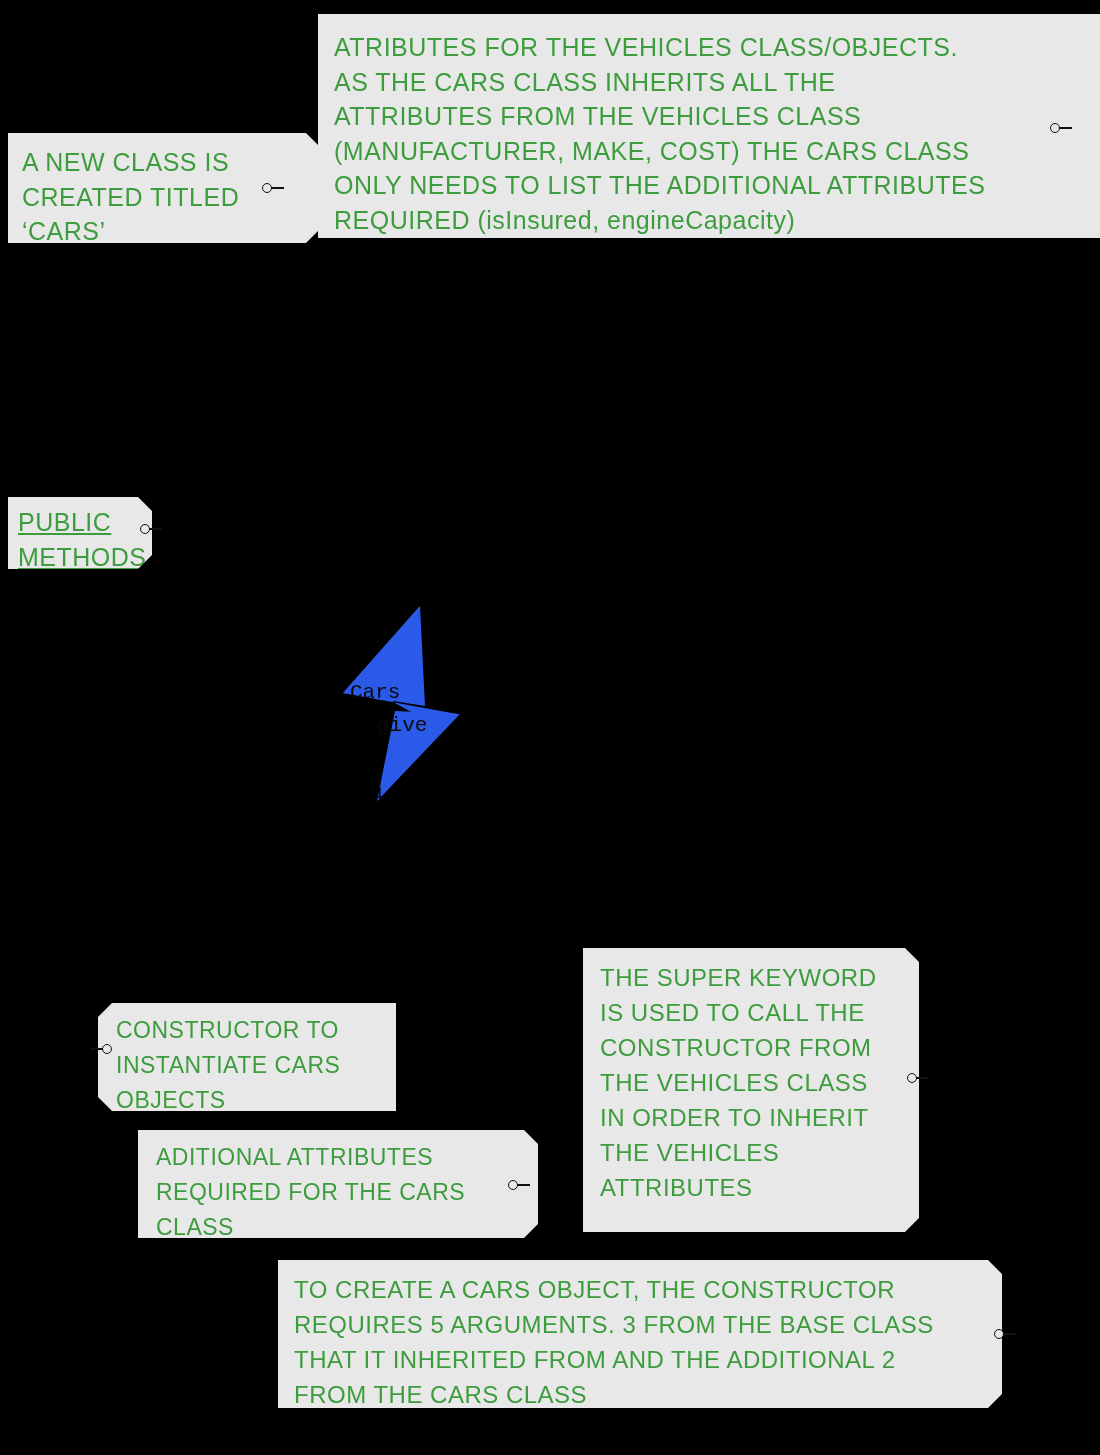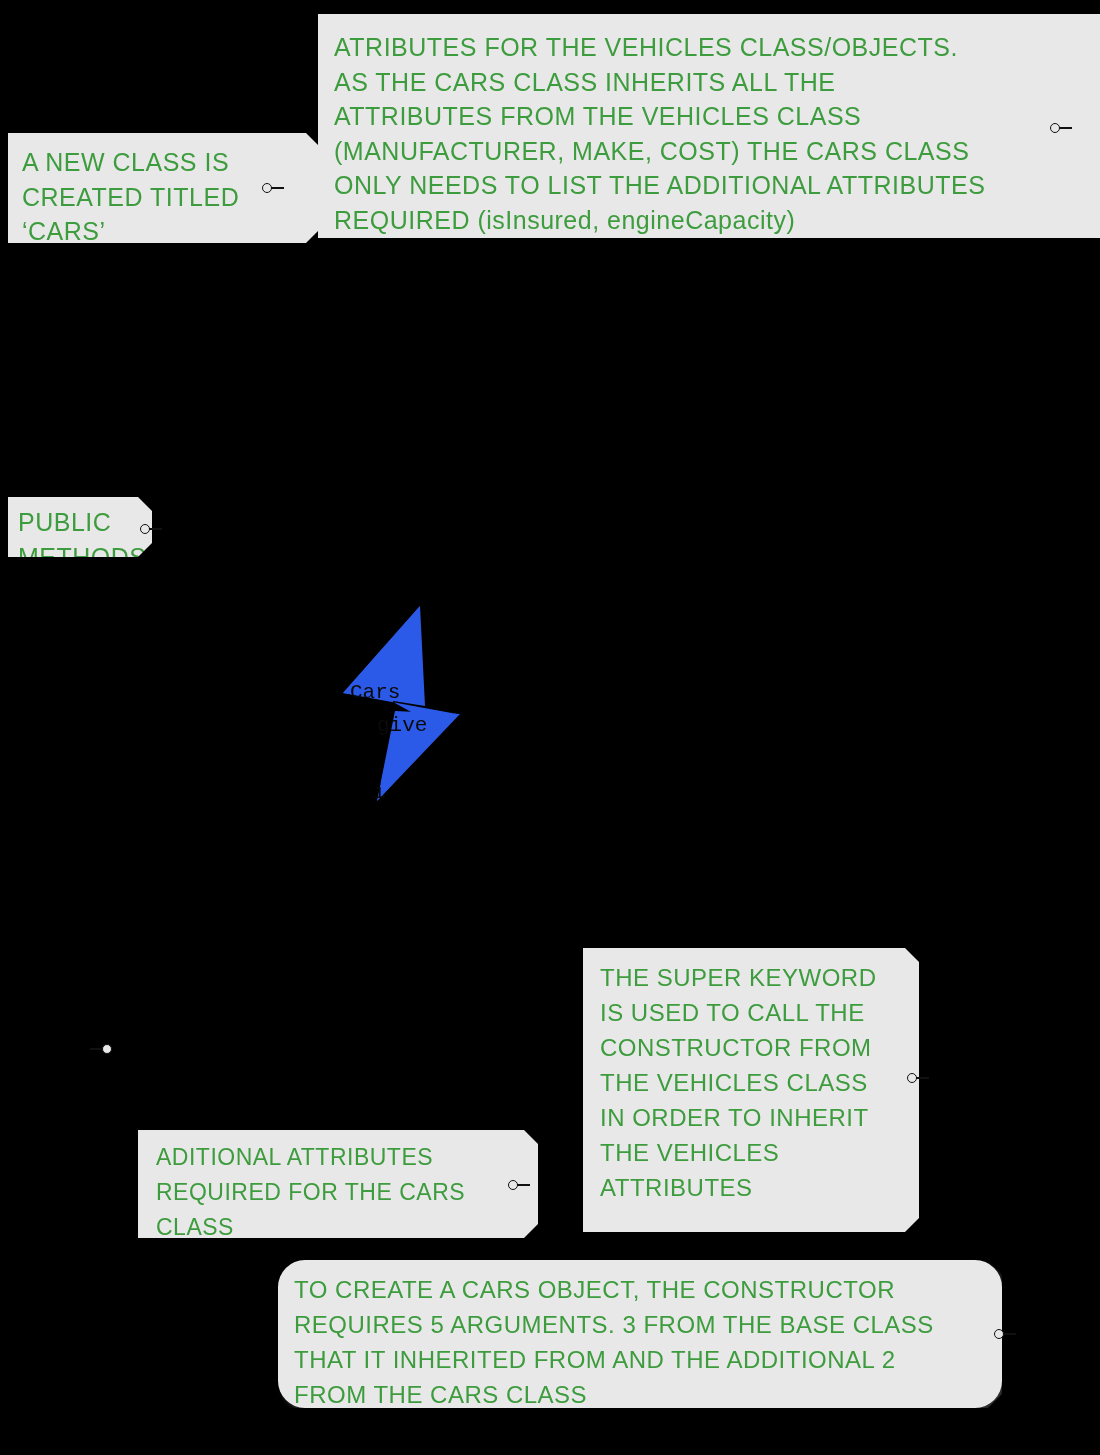--- a/index.html
+++ b/index.html
@@ -128,40 +128,45 @@
 ATTRIBUTES FROM THE VEHICLES CLASS
 (MANUFACTURER, MAKE, COST) THE CARS CLASS
 ONLY NEEDS TO LIST THE ADDITIONAL ATTRIBUTES
 REQUIRED (isInsured, engineCapacity)</span>
   </div>
   <div class="connector to-right" style="left:1050px; top:122px;">
     <span class="dot"></span>
     <span class="stub"></span>
   </div>
 
-  <div class="callout chamfer-right fs-lg" style="left:8px; top:497px; width:144px; height:60px; padding:8px 12px 0 10px;">
+  <div class="callout chamfer-right fs-lg" style="left:8px; top:497px; width:144px; height:72px; padding:8px 12px 0 10px;text-decoration:underline;">
     <span class="ctext">PUBLIC
 METHODS</span>
   </div>
   <div class="connector to-right" style="left:140px; top:523px;">
     <span class="dot"></span>
     <span class="stub"></span>
   </div>
 
   <div id="bolt-wrap">
     <svg width="160" height="235" viewBox="0 0 160 235">
       <polygon points="95,20 18,107 132,128 52,215 88,127 68,116" fill="#2c5ae8"></polygon>
       <polygon points="95,20 18,107 100,120" fill="#2c5ae8"></polygon>
       <polygon points="70,125 135,128 52,215" fill="#2c5ae8"></polygon>
     </svg>
     <span class="bolt-label" style="left:25px; top:95px;">Cars</span>
     <span class="bolt-label" style="left:52px; top:128px;">give</span>
     <span class="bolt-label" style="left:48px; top:195px;">i</span>
   </div>
 
+  <div class="callout chamfer-left fs-sm" style="left:98px; top:1003px; width:298px; height:108px; padding:10px 12px 0 18px;">
+    <span class="ctext">CONSTRUCTOR TO
+INSTANTIATE CARS
+OBJECTS</span>
+  </div>
   <div class="connector to-left" style="left:90px; top:1043px;">
     <span class="dot"></span>
     <span class="stub"></span>
   </div>
 
   <div class="callout chamfer-right fs-sm" style="left:138px; top:1130px; width:400px; height:108px; padding:10px 26px 0 18px;">
     <span class="ctext">ADITIONAL ATTRIBUTES
 REQUIRED FOR THE CARS
 CLASS</span>
   </div>
@@ -177,21 +182,21 @@
 THE VEHICLES CLASS
 IN ORDER TO INHERIT
 THE VEHICLES
 ATTRIBUTES</span>
   </div>
   <div class="connector to-right" style="left:907px; top:1072px;">
     <span class="dot"></span>
     <span class="stub"></span>
   </div>
 
-  <div class="callout chamfer-right fs-md" style="left:278px; top:1260px; width:724px; height:148px; padding:12px 14px 0 16px;border-radius:27px;">
+  <div class="callout chamfer-right fs-md" style="left:278px; top:1260px; width:724px; height:148px; padding:12px 14px 0 16px;">
     <span class="ctext">TO CREATE A CARS OBJECT, THE CONSTRUCTOR
 REQUIRES 5 ARGUMENTS. 3 FROM THE BASE CLASS
 THAT IT INHERITED FROM AND THE ADDITIONAL 2
 FROM THE CARS CLASS</span>
   </div>
   <div class="connector to-right" style="left:994px; top:1328px;">
     <span class="dot"></span>
     <span class="stub"></span>
   </div>
 

